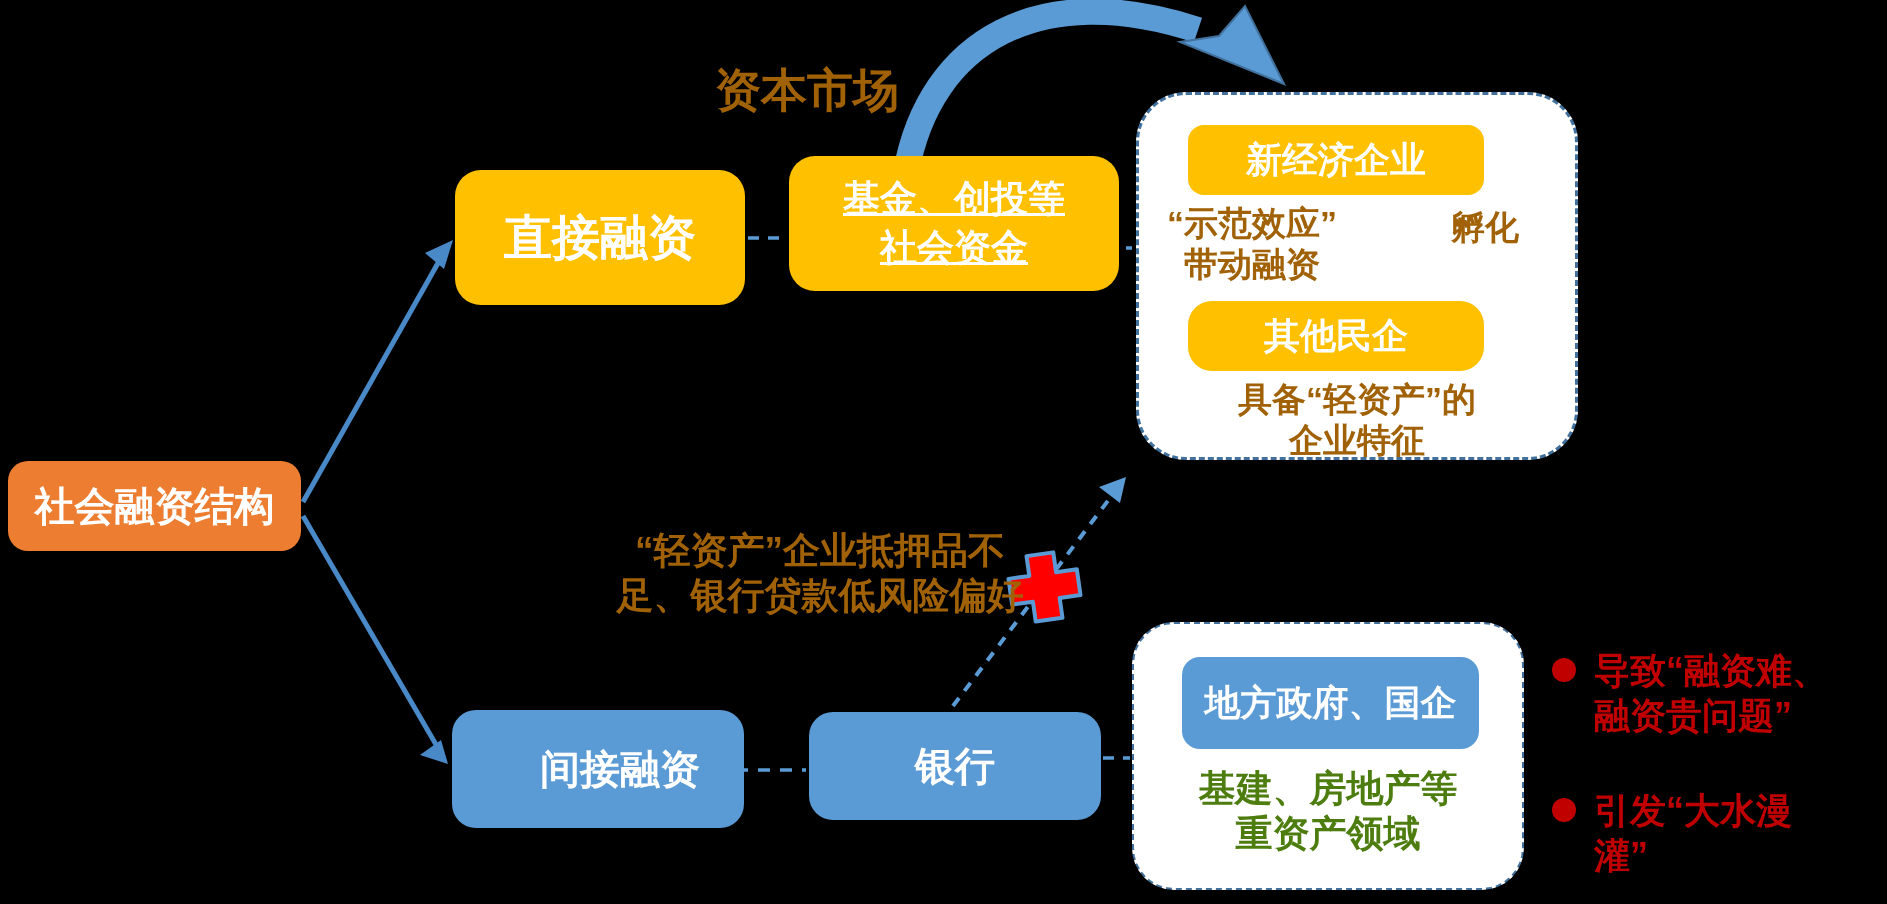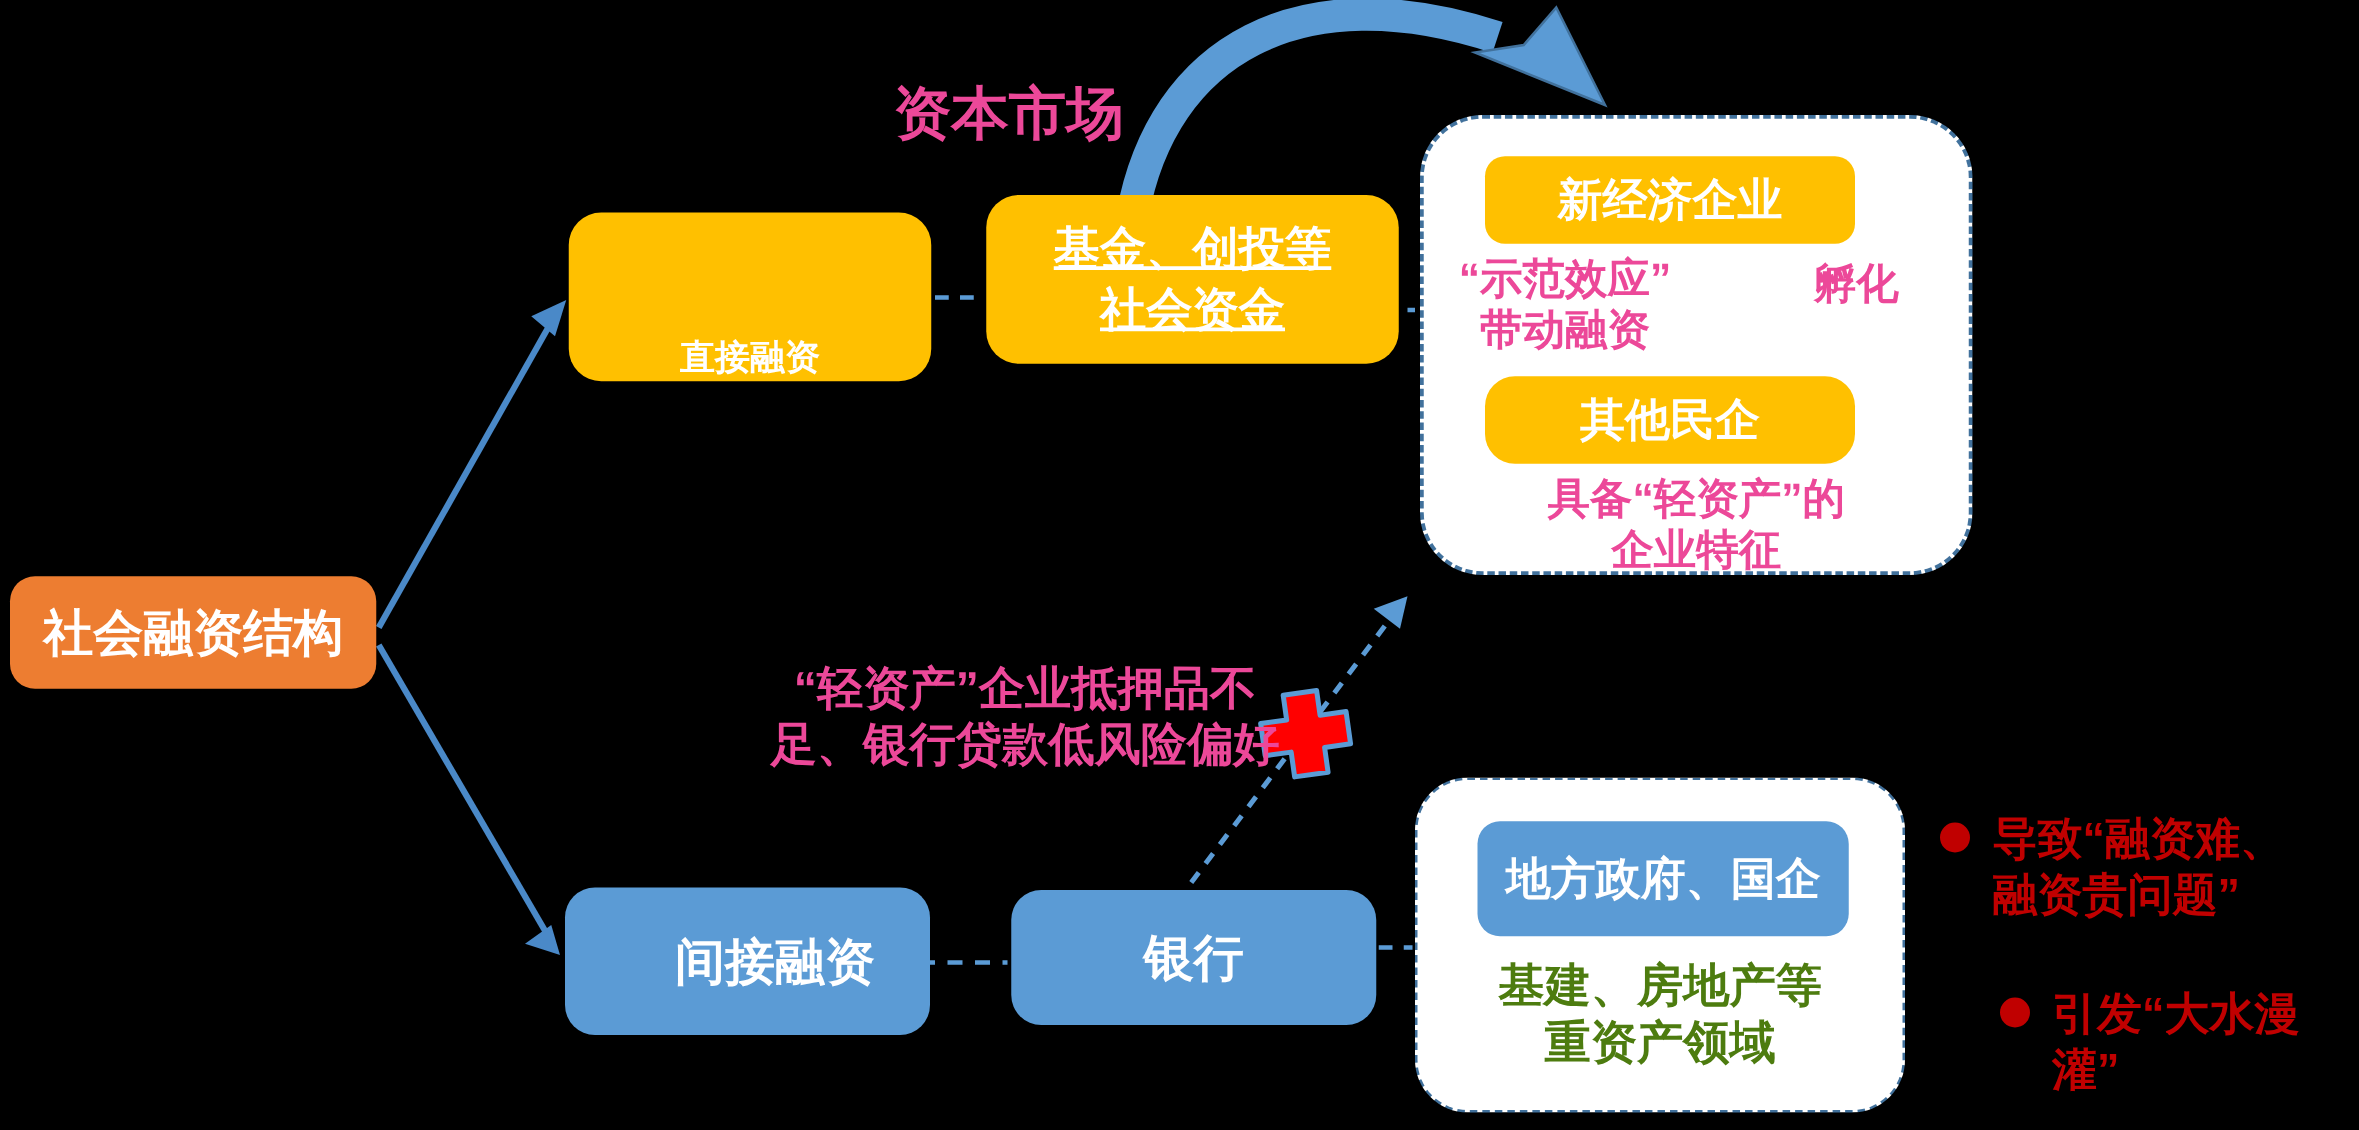--- a/index.html
+++ b/index.html
@@ -18,21 +18,21 @@
     box-sizing:border-box;
   }
   .orange{background:#ED7D31;border-radius:20px;}
   .gold{background:#FFC000;border-radius:26px;}
   .blue{background:#5B9BD5;border-radius:24px;}
   .panel{
     position:absolute;background:#fff;
     border:3px dashed #41719C;
     box-sizing:border-box;
   }
-  .redtext{color:#ec4899;font-weight:bold;text-align:center;line-height:1.22;}
+  .redtext{color:#a16207;font-weight:bold;text-align:center;line-height:1.22;}
   .bluetext{color:#4d7c0f;font-weight:bold;text-align:center;line-height:1.22;}
   .line{display:block;}
   svg.overlay{position:absolute;left:0;top:0;pointer-events:none;}
   .bullet-item{display:flex;align-items:flex-start;}
   .bullet-dot{
     width:24px;height:24px;border-radius:50%;
     background:#C00000;flex:0 0 24px;
     margin-top:10px;margin-right:18px;
   }
   .bullet-text{color:#C00000;font-weight:bold;font-size:36px;line-height:1.25;text-align:left;}
@@ -85,21 +85,21 @@
       <path d="M 1031 554 h 27 v 20 h 21 v 26 h -21 v 20 h -27 v -20 h -21 v -26 h 21 Z" fill="#FF0000" stroke="#5B9BD5" stroke-width="4" stroke-linejoin="round"></path>
     </g>
   </svg>
 
   <div class="node orange" style="left:8px;top:461px;width:293px;height:90px;font-size:40px;">
     <span>社会融资结构</span>
   </div>
 
   <div class="redtext" style="position:absolute;left:715px;top:62px;font-size:46px;">资本市场</div>
 
-  <div class="node gold" style="left:455px;top:170px;width:290px;height:135px;font-size:28px;align-items:flex-end;">
+  <div class="node gold" style="left:455px;top:170px;width:290px;height:135px;font-size:48px;">
     <span>直接融资</span>
   </div>
 
   <div class="node gold" style="left:789px;top:156px;width:330px;height:135px;font-size:37px;line-height:1.3;text-decoration:underline;">
     <span>
       <span class="line">基金、创投等</span>
       <span class="line">社会资金</span>
     </span>
   </div>
 
@@ -145,21 +145,21 @@
   </div>
 
   <div style="position:absolute;left:1552px;top:648px;width:335px;">
     <div class="bullet-item">
       <span class="bullet-dot"></span>
       <span class="bullet-text">
         <span class="line">导致“融资难、</span>
         <span class="line">融资贵问题”</span>
       </span>
     </div>
-    <div class="bullet-item" style="margin-top:50px;justify-content:center;">
+    <div class="bullet-item" style="margin-top:50px;">
       <span class="bullet-dot"></span>
       <span class="bullet-text">
         <span class="line">引发“大水漫</span>
         <span class="line">灌”</span>
       </span>
     </div>
   </div>
 
 </div>
 

